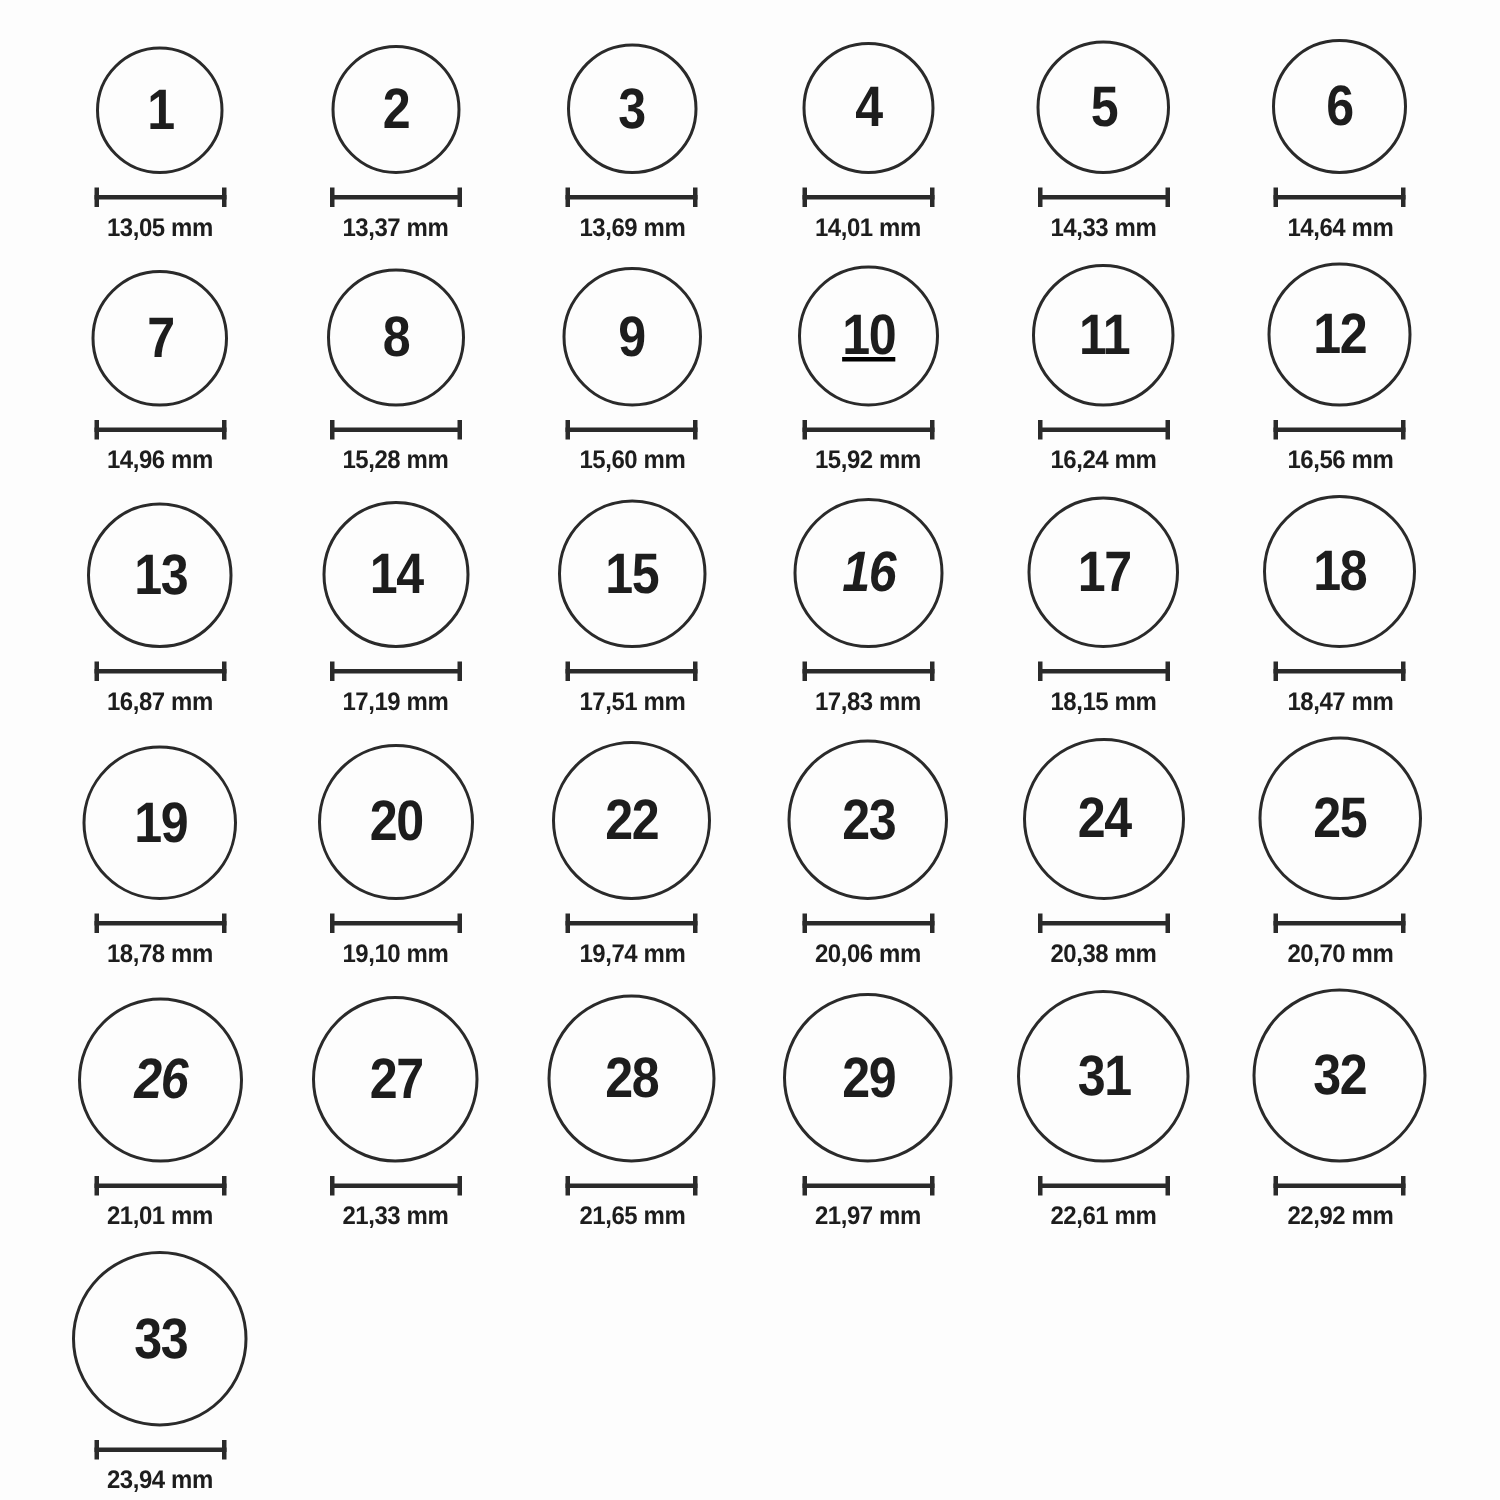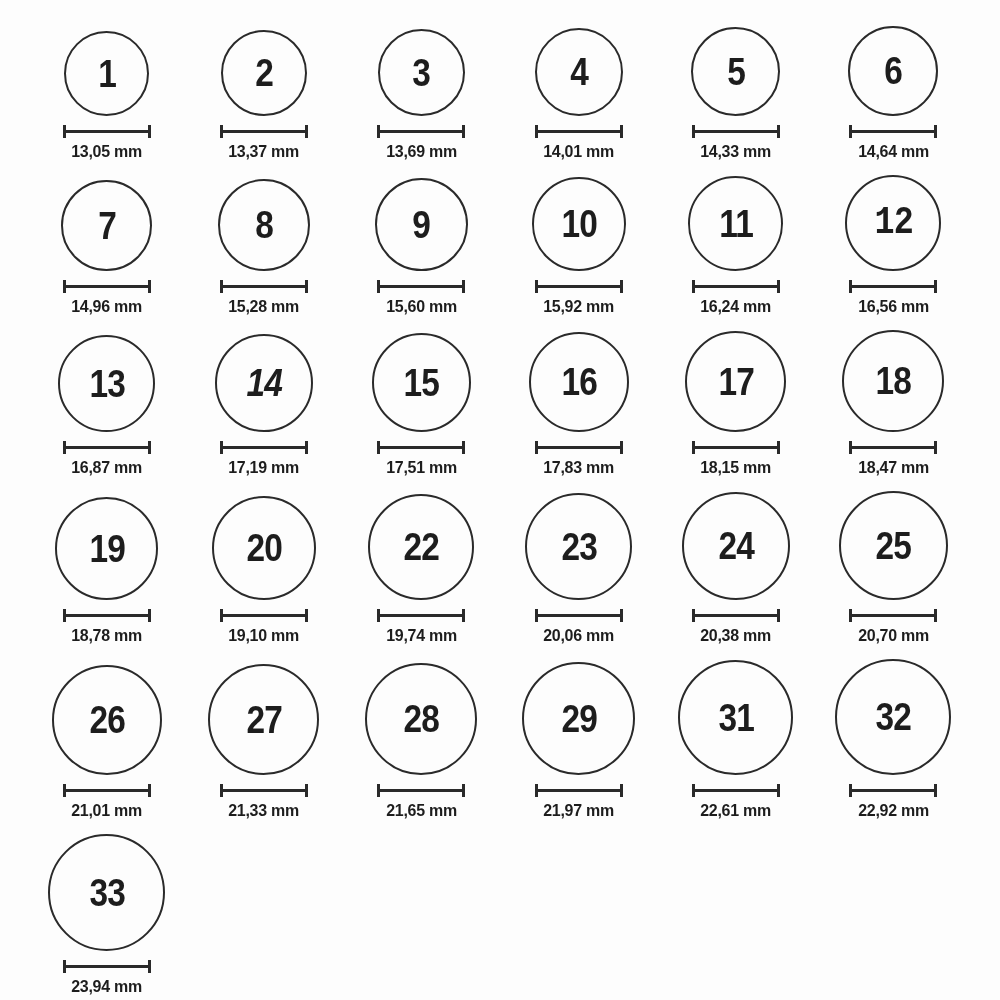--- a/index.html
+++ b/index.html
@@ -177,21 +177,21 @@
       <span class="num">9</span>
     </div>
     <div class="measure">
       <span class="tick left"></span>
       <span class="bar"></span>
       <span class="tick right"></span>
     </div>
     <div class="label">15,60 mm</div>
   </div>
       <div class="cell">
-    <div class="circle" style="width: 94px; height: 94px;">
+    <div class="circle" style="width: 94px; height: 94px; text-decoration: underline;">
       <span class="num">10</span>
     </div>
     <div class="measure">
       <span class="tick left"></span>
       <span class="bar"></span>
       <span class="tick right"></span>
     </div>
     <div class="label">15,92 mm</div>
   </div>
       <div class="cell">
@@ -199,21 +199,21 @@
       <span class="num">11</span>
     </div>
     <div class="measure">
       <span class="tick left"></span>
       <span class="bar"></span>
       <span class="tick right"></span>
     </div>
     <div class="label">16,24 mm</div>
   </div>
       <div class="cell">
-    <div class="circle" style="width: 96px; height: 96px; font-family: Liberation Mono, monospace;">
+    <div class="circle" style="width: 96px; height: 96px;">
       <span class="num">12</span>
     </div>
     <div class="measure">
       <span class="tick left"></span>
       <span class="bar"></span>
       <span class="tick right"></span>
     </div>
     <div class="label">16,56 mm</div>
   </div>
       <div class="cell">
@@ -221,21 +221,21 @@
       <span class="num">13</span>
     </div>
     <div class="measure">
       <span class="tick left"></span>
       <span class="bar"></span>
       <span class="tick right"></span>
     </div>
     <div class="label">16,87 mm</div>
   </div>
       <div class="cell">
-    <div class="circle" style="width: 98px; height: 98px; font-style: italic;">
+    <div class="circle" style="width: 98px; height: 98px;">
       <span class="num">14</span>
     </div>
     <div class="measure">
       <span class="tick left"></span>
       <span class="bar"></span>
       <span class="tick right"></span>
     </div>
     <div class="label">17,19 mm</div>
   </div>
       <div class="cell">
@@ -243,21 +243,21 @@
       <span class="num">15</span>
     </div>
     <div class="measure">
       <span class="tick left"></span>
       <span class="bar"></span>
       <span class="tick right"></span>
     </div>
     <div class="label">17,51 mm</div>
   </div>
       <div class="cell">
-    <div class="circle" style="width: 100px; height: 100px;">
+    <div class="circle" style="width: 100px; height: 100px; font-style: italic;">
       <span class="num">16</span>
     </div>
     <div class="measure">
       <span class="tick left"></span>
       <span class="bar"></span>
       <span class="tick right"></span>
     </div>
     <div class="label">17,83 mm</div>
   </div>
       <div class="cell">
@@ -342,21 +342,21 @@
       <span class="num">25</span>
     </div>
     <div class="measure">
       <span class="tick left"></span>
       <span class="bar"></span>
       <span class="tick right"></span>
     </div>
     <div class="label">20,70 mm</div>
   </div>
       <div class="cell">
-    <div class="circle" style="width: 110px; height: 110px;">
+    <div class="circle" style="width: 110px; height: 110px; font-style: italic;">
       <span class="num">26</span>
     </div>
     <div class="measure">
       <span class="tick left"></span>
       <span class="bar"></span>
       <span class="tick right"></span>
     </div>
     <div class="label">21,01 mm</div>
   </div>
       <div class="cell">

